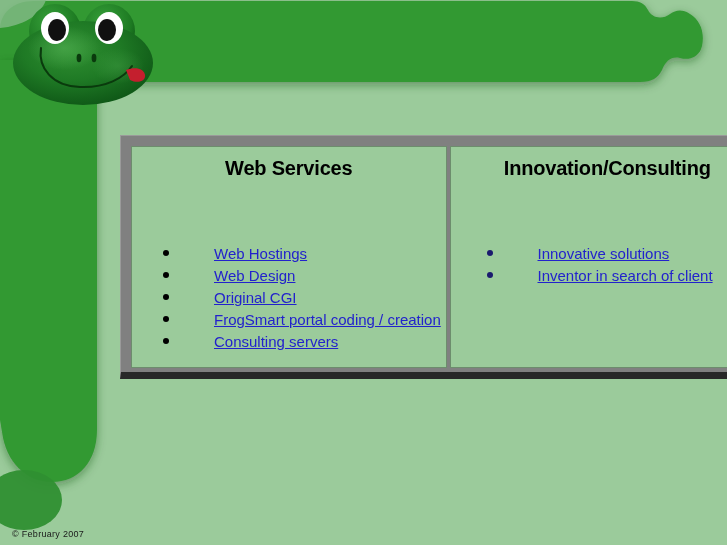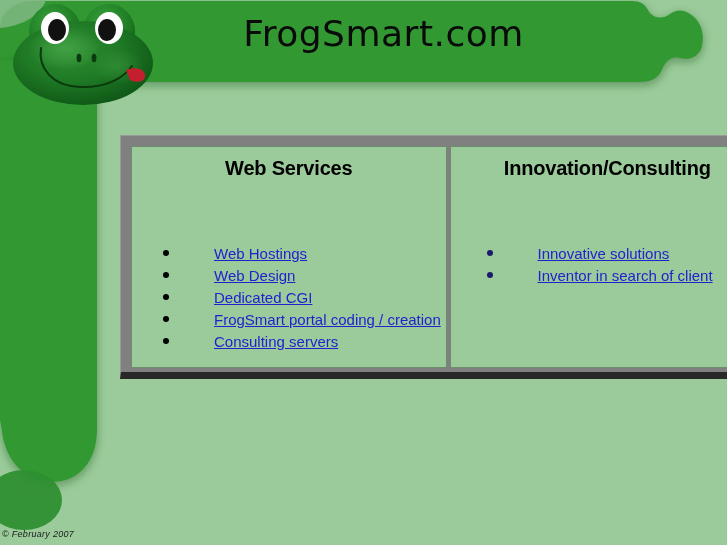--- a/index.html
+++ b/index.html
@@ -146,28 +146,27 @@
   .right-list {
     padding-left: 51px;
   }
   .right-list li .bullet {
     background: #1a1a6e;
   }
 
   
   #footer {
     position: absolute;
-    left: 2px;
+    left: 12px;
     top: 529px;
     z-index: 6;
     font-family: "Liberation Sans", sans-serif;
     font-size: 9px;
     color: #1a1a1a;
     letter-spacing: 0.3px;
-    font-style: italic;
   }
 </style>
 </head>
 <body>
 
 <div id="page">
 
   <svg id="decor" viewBox="0 0 727 545" width="727" height="545" preserveAspectRatio="none">
     <defs>
       <filter id="softshadow" x="-30%" y="-30%" width="170%" height="170%">
@@ -244,41 +243,40 @@
     <ellipse cx="99" cy="34" rx="9" ry="11" fill="#111111"></ellipse>
 
     <ellipse cx="71" cy="62" rx="2.4" ry="4.2" fill="#0a3a0d"></ellipse>
     <ellipse cx="86" cy="62" rx="2.4" ry="4.2" fill="#0a3a0d"></ellipse>
 
     <path d="M 33,52 C 30,72 44,90 72,91 C 98,92 116,82 124,70" fill="none" stroke="#0a3a0d" stroke-width="2.1" stroke-linecap="round"></path>
 
     <path d="M 118,74 C 128,70 136,73 137,79 C 138,85 130,88 122,84 Z" fill="#c41f2e"></path>
   </svg>
 
-  <div id="site-title">FrogSmart.com</div>
 
   <div id="content-frame">
     <table id="content-table">
       <tbody>
           <tr>
         <td class="panel">
           <div class="panel-inner">
             <div class="panel-title">Web Services</div>
             <ul class="panel-list">
               <li>
                 <span class="bullet"></span>
                 <a href="#">Web Hostings</a>
               </li>
               <li>
                 <span class="bullet"></span>
                 <a href="#">Web Design</a>
               </li>
               <li>
                 <span class="bullet"></span>
-                <a href="#">Dedicated CGI</a>
+                <a href="#">Original CGI</a>
               </li>
               <li>
                 <span class="bullet"></span>
                 <a href="#">FrogSmart portal coding / creation</a>
               </li>
               <li>
                 <span class="bullet"></span>
                 <a href="#">Consulting servers</a>
               </li>
             </ul>

